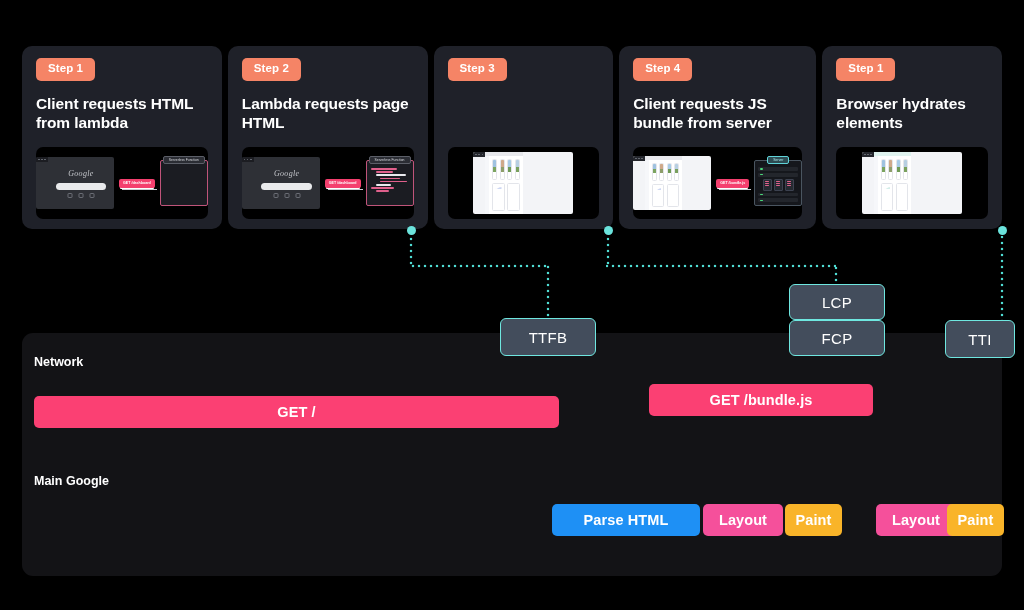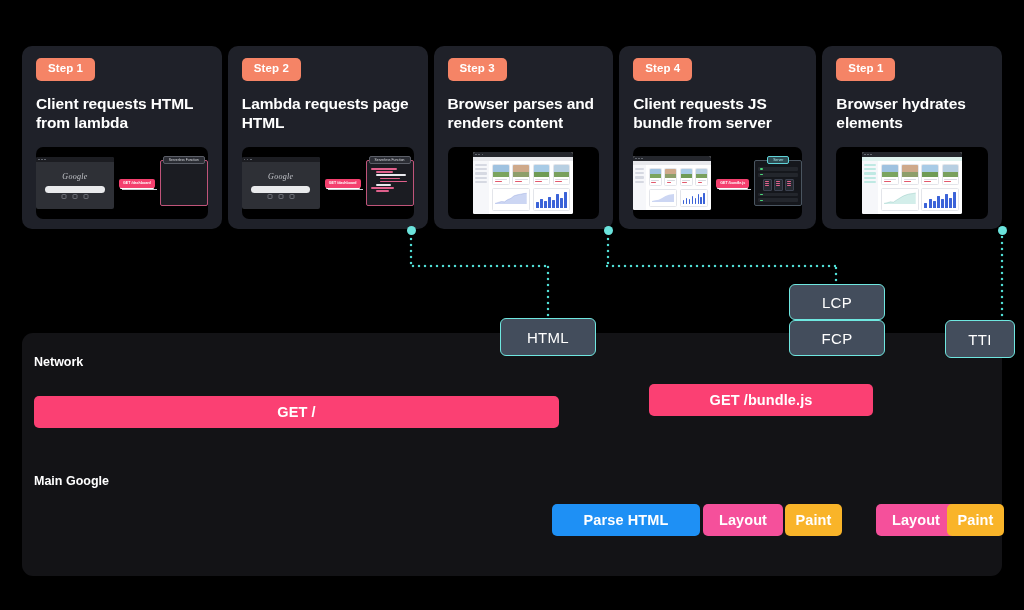--- a/index.html
+++ b/index.html
@@ -29,21 +29,21 @@
   }
   .thumb {
     margin-top:auto; margin-bottom:10px; background:#000000;
     border-radius:7px; height:72px; width:100%;
     position:relative; overflow:hidden;
     display:flex; align-items:center; justify-content:center; gap:5px;
   }
 
   
   .mini-browser { background:#2e3036; border-radius:2px; position:relative;
-                  display:flex; flex-direction:column; overflow:hidden; }
+                  display:flex; overflow:hidden; }
   .mini-browser.light { background:#f3f4f7; }
   .mb-bar { height:5px; background:#1c1d22; display:flex; align-items:center;
             gap:1.5px; padding:0 2px; flex:0 0 auto;}
   .mini-browser.light .mb-bar { background:#24262c; }
   .mb-dot { width:1.6px; height:1.6px; border-radius:50%; background:#6d7179; }
   .mb-body { flex:1; position:relative; }
 
   
   .g-logo { position:absolute; left:50%; top:30%; transform:translate(-50%,-50%);
             font-family:"Liberation Serif", serif; font-size:8px; color:#c3c5ca;
@@ -213,21 +213,20 @@
             <span style="width:40%;margin-left:5px;background:#e9e9ee"></span>
             <span style="width:62%"></span>
               <span style="width:35%;margin-left:5px"></span>
           </div>
         </div>
       </div>
     </div>
 
     <div class="card">
       <div class="step-badge">Step 3</div>
-      <div class="card-title">Browser parses and renders content</div>
       <div class="thumb">
         <div class="mini-browser light" style="width:100px;height:62px;">
           <div class="mb-bar">
               <span class="mb-dot"></span>
               <span class="mb-dot"></span>
               <span class="mb-dot"></span>
             </div>
           <div class="dash">
             <div class="dash-sub"></div>
             <div class="dash-main">
@@ -512,18 +511,18 @@
 
     <div class="tl-label" style="left:12px; top:141px;">Main Google</div>
 
     <div class="task" style="left:530px; top:171px; width:148px; background:#1e90f5;">Parse HTML</div>
     <div class="task" style="left:681px; top:171px; width:80px; background:#f5509b;">Layout</div>
     <div class="task" style="left:763px; top:171px; width:57px; background:#f9b429;">Paint</div>
     <div class="task" style="left:854px; top:171px; width:80px; background:#f5509b;">Layout</div>
     <div class="task" style="left:925px; top:171px; width:57px; background:#f9b429;">Paint</div>
   </div>
 
-  <div class="metric" style="left:500px; top:318px; width:96px; height:38px;">HTML</div>
+  <div class="metric" style="left:500px; top:318px; width:96px; height:38px;">TTFB</div>
   <div class="metric" style="left:789px; top:284px; width:96px; height:36px;">LCP</div>
   <div class="metric" style="left:945px; top:320px; width:70px; height:38px;">TTI</div>
   <div class="metric" style="left:789px; top:320px; width:96px; height:36px;">FCP</div>
 
 </div>
 
 </body></html>

